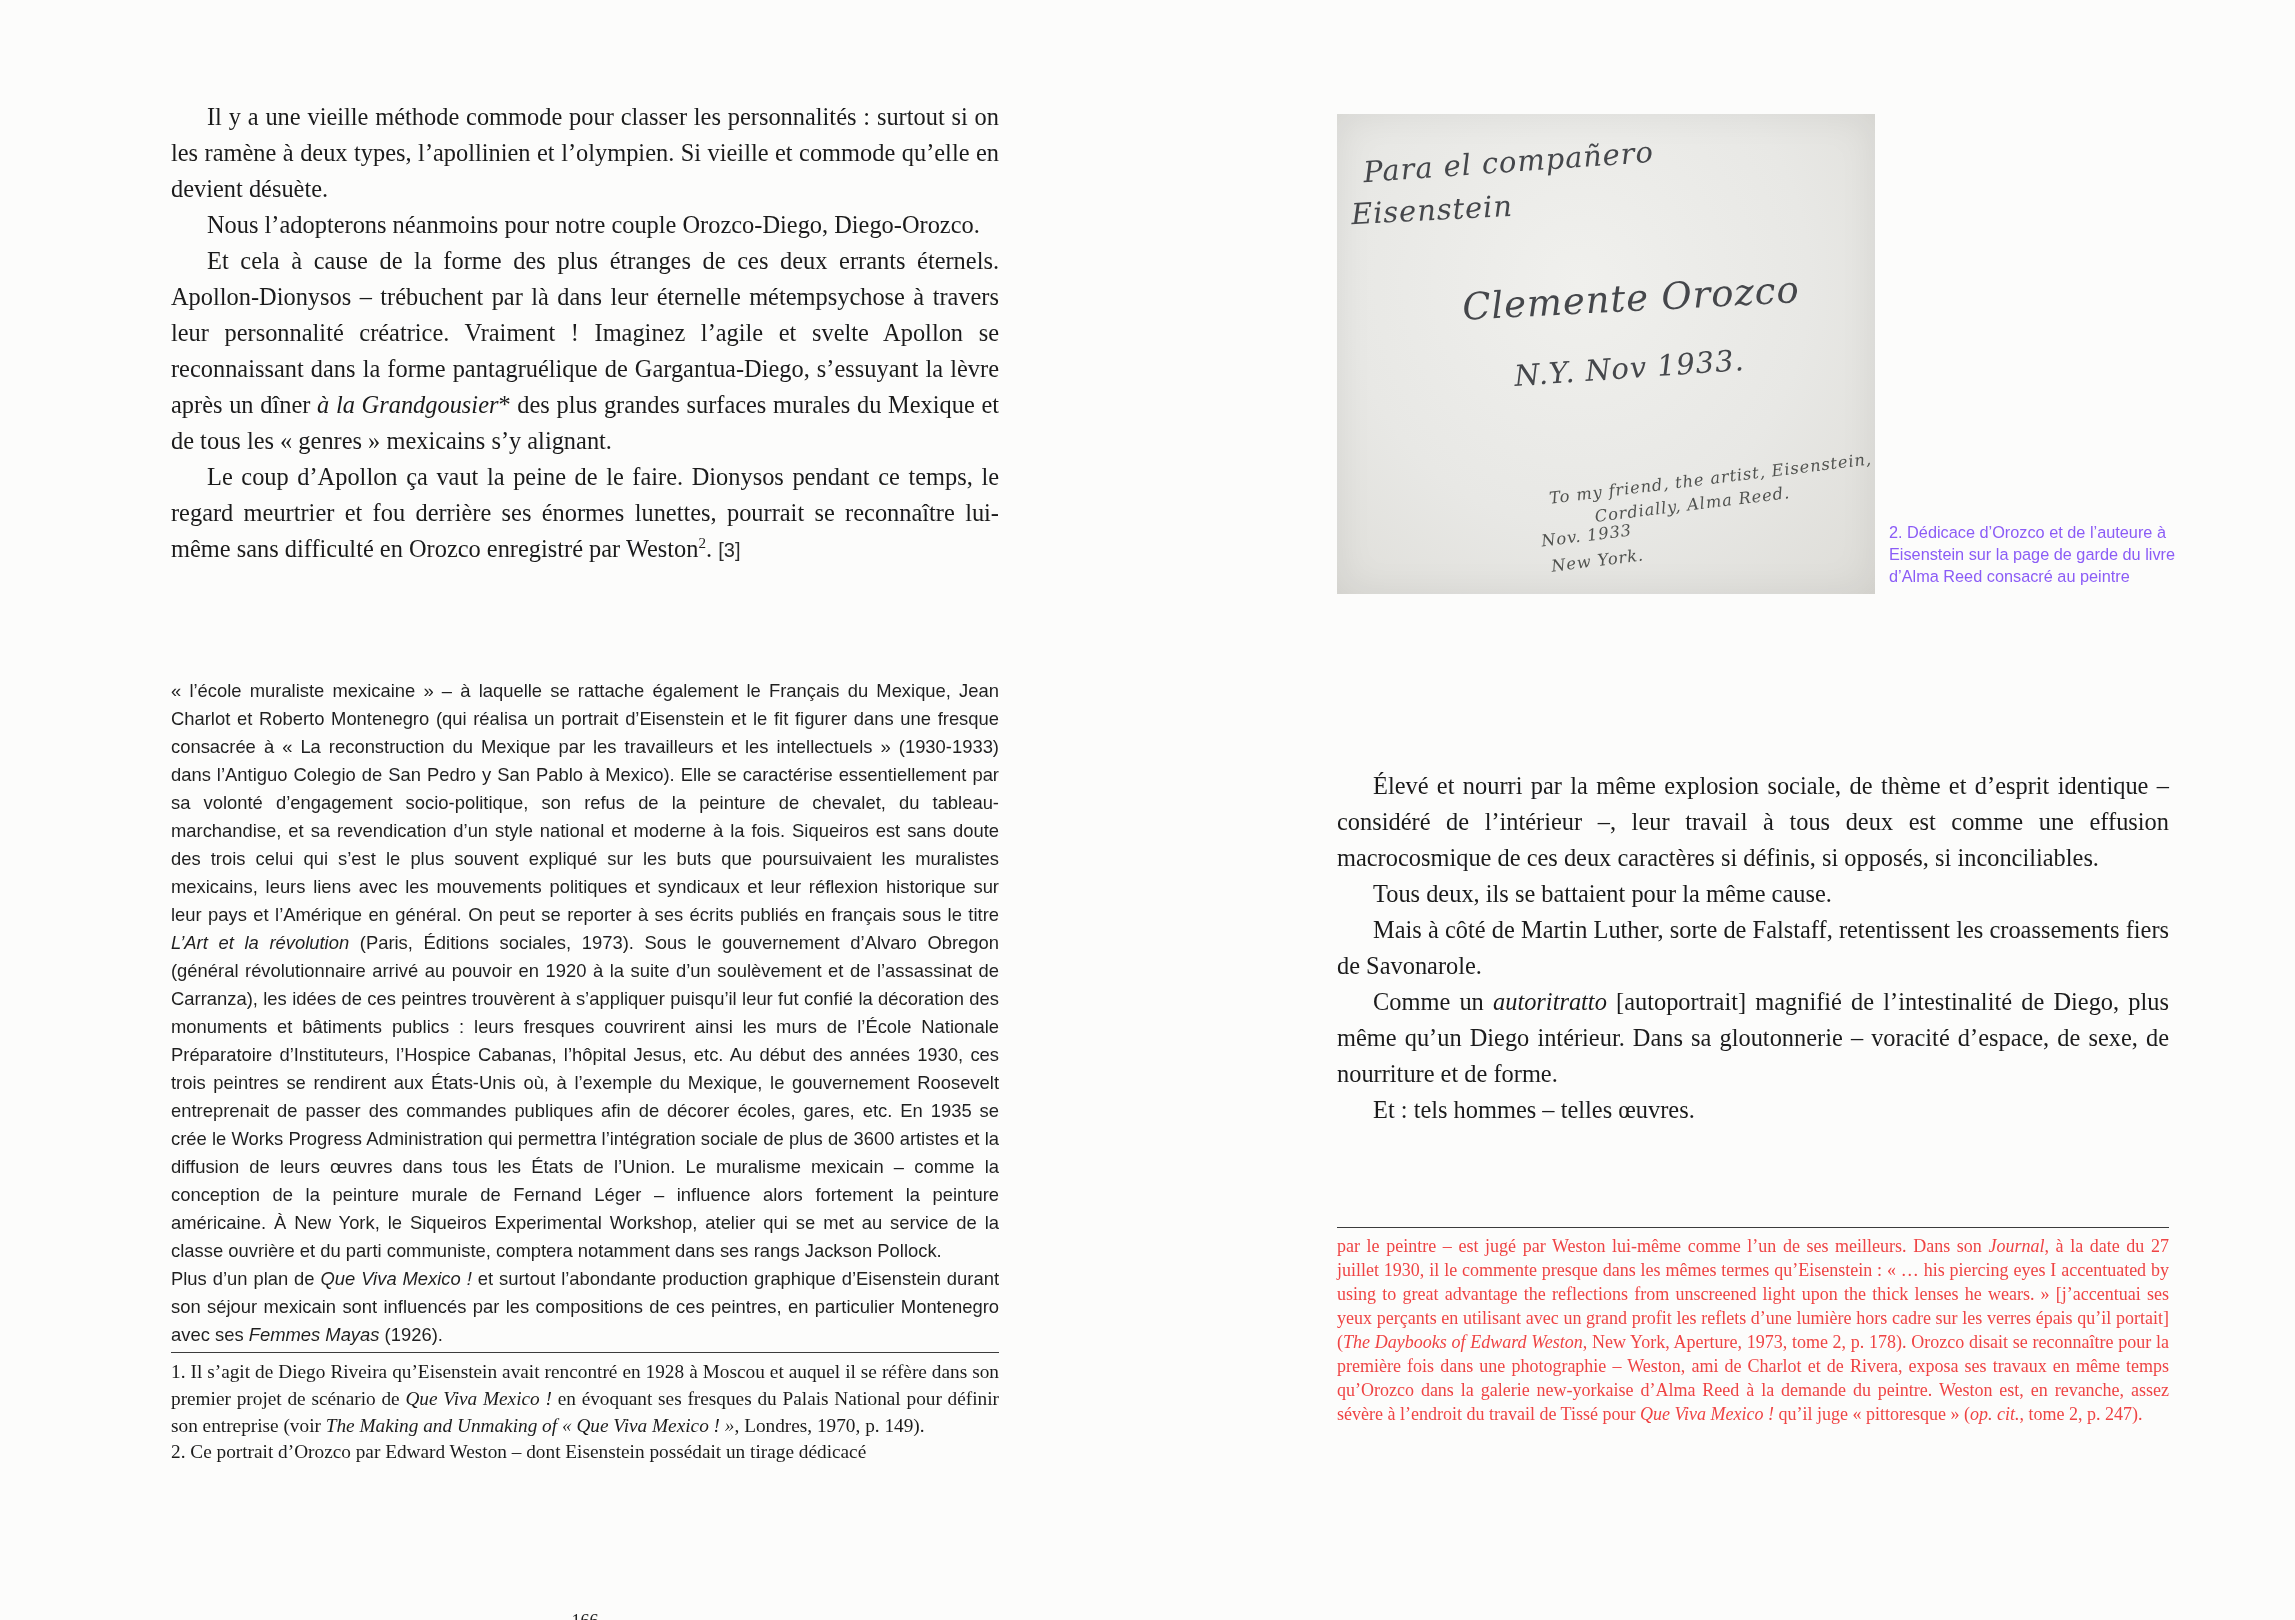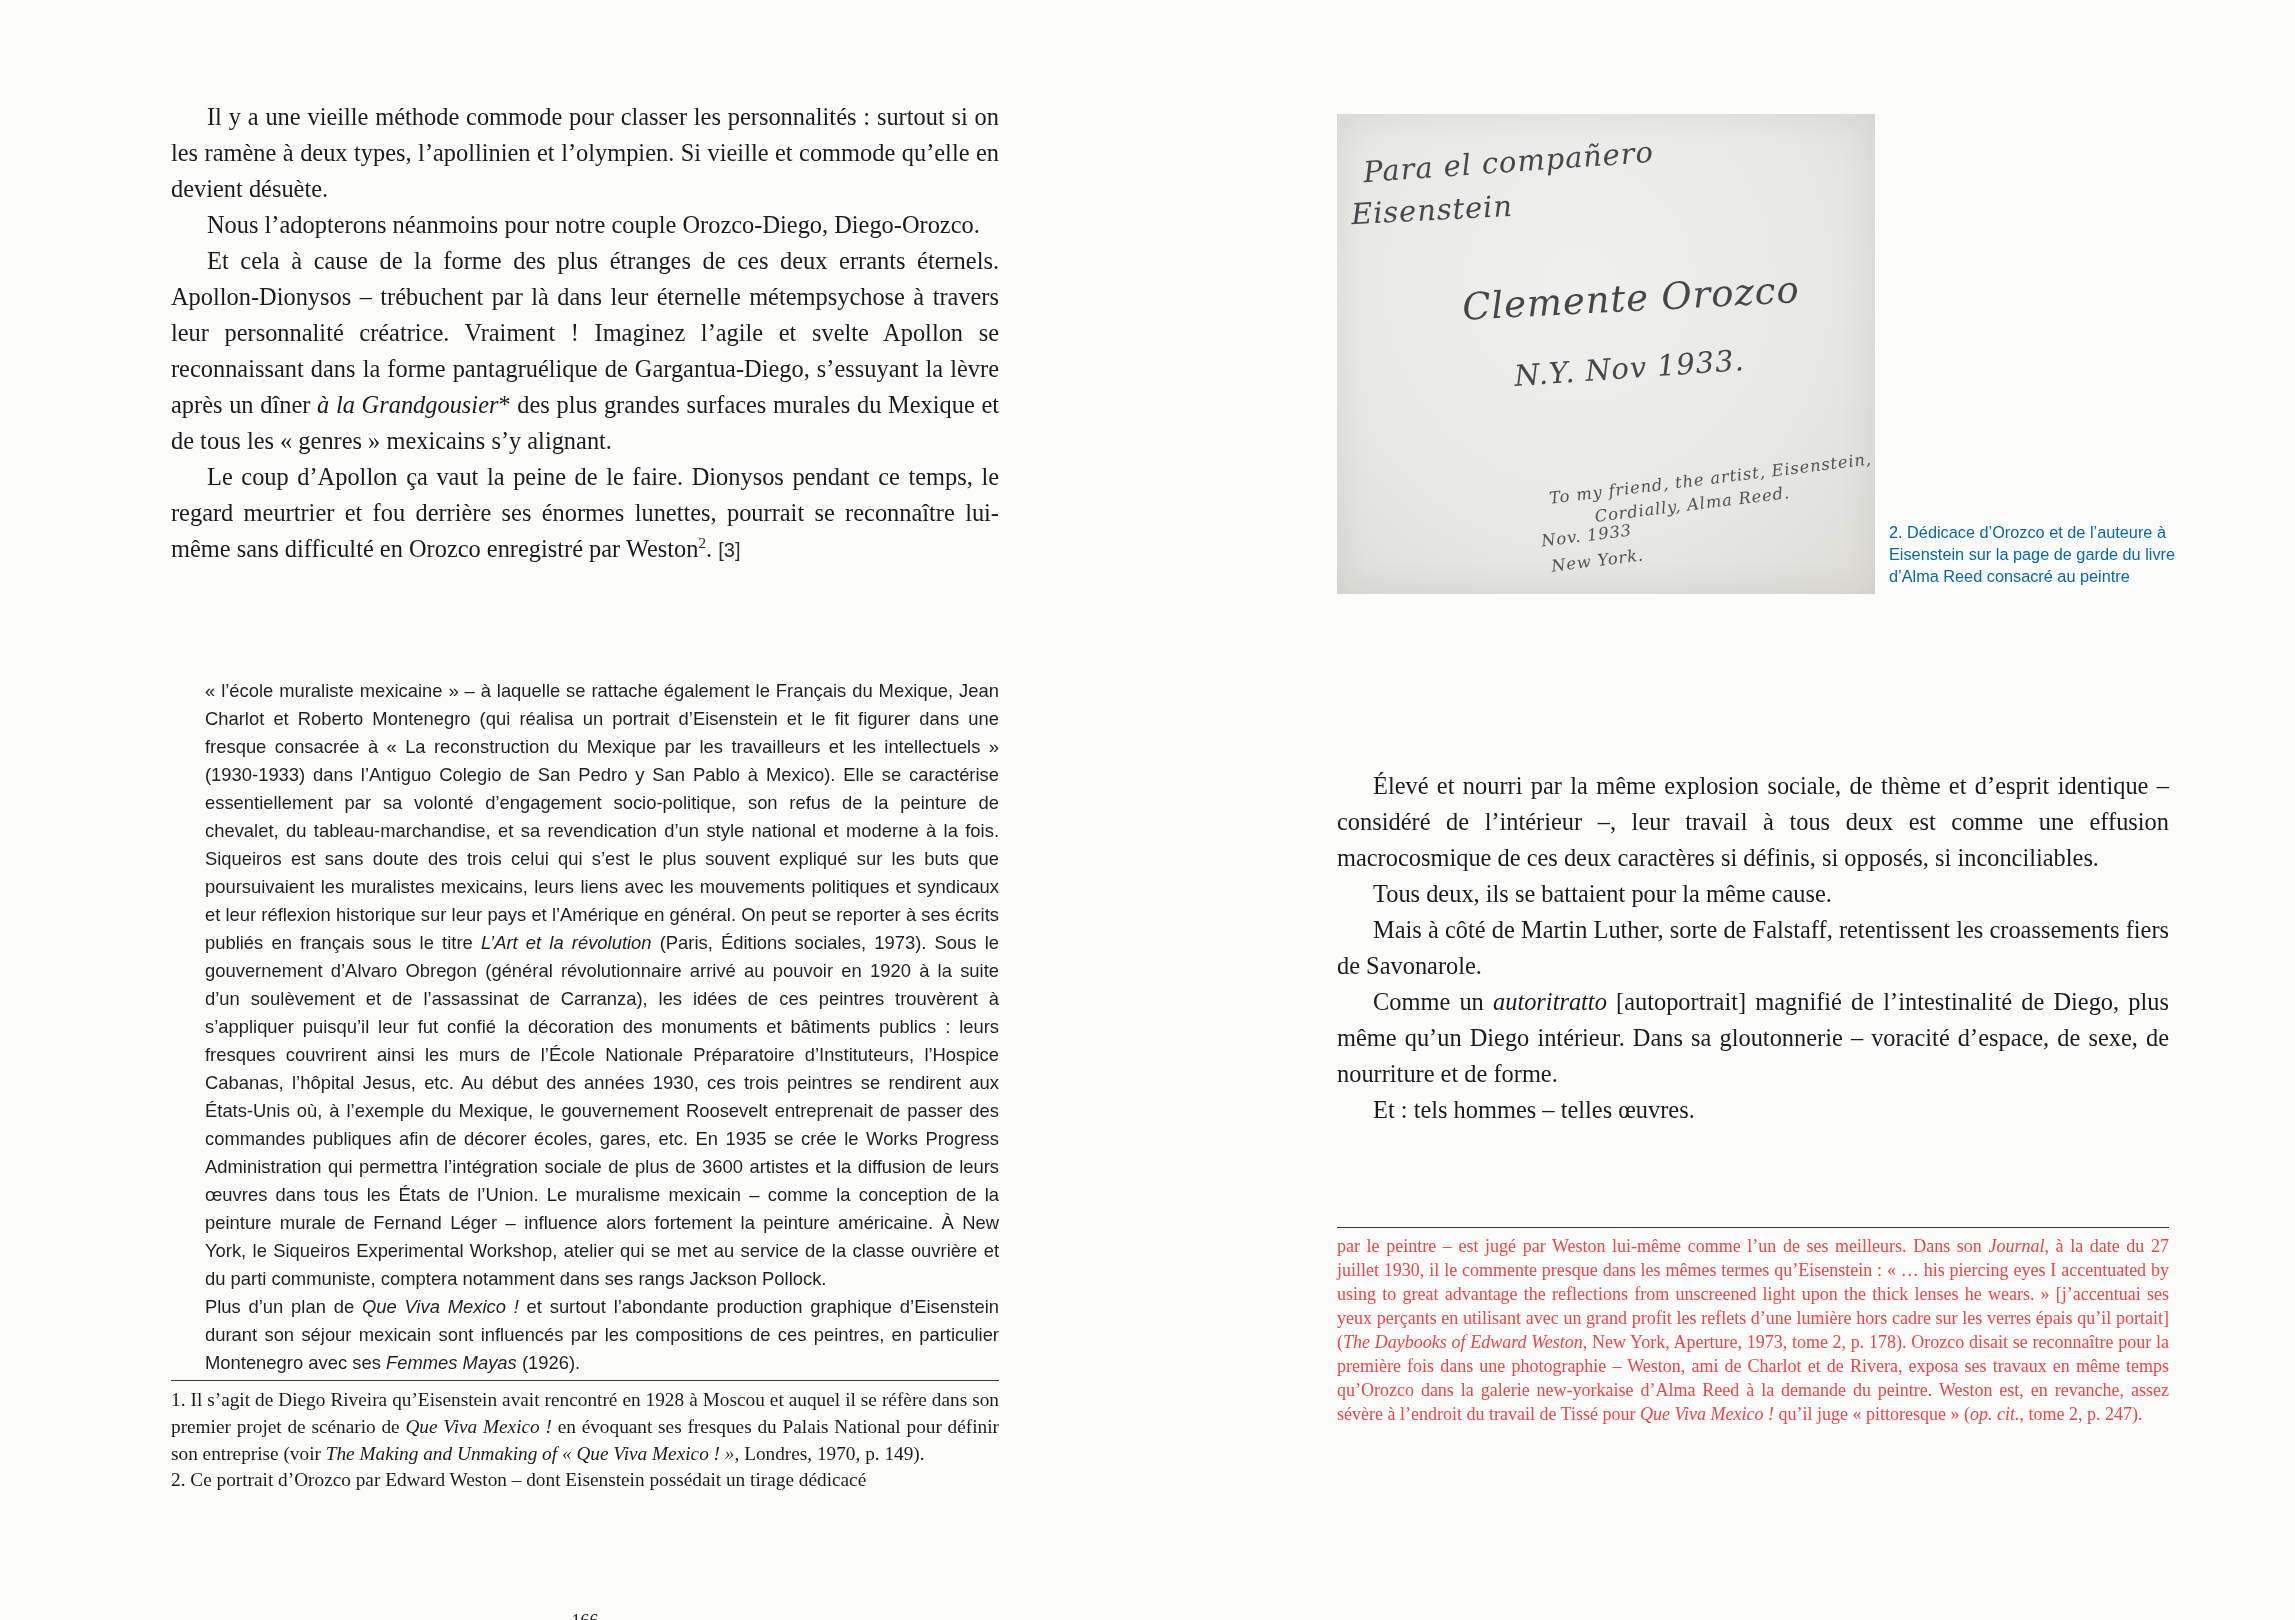--- a/index.html
+++ b/index.html
@@ -25,21 +25,20 @@
   .it { font-style:italic; }
   sup { font-size:0.62em; line-height:0; }
   .ref { font-family:"Liberation Sans", sans-serif; font-size:0.82em; color:#2a2a2a; }
 
   
   .notes-left { position:absolute; left:171px; top:677px; width:828px; }
   .sidenote {
     font-family:"Liberation Sans", sans-serif;
     font-size:18.4px; line-height:28px; color:#1f1f1f;
     text-align:justify;
-    margin-left:34px;
   }
   .footnote-rule { border:none; border-top:1.3px solid #3c3c3c; margin:3.4px 0 6px 0; width:100%; }
   .footnotes {
     font-family:"Liberation Serif", serif;
     font-size:19.3px; line-height:26.6px; text-align:justify; color:#1b1b1b;
   }
 
   
   .photo {
     position:absolute; left:190px; top:114px; width:538px; height:480px; margin:0;
@@ -55,21 +54,21 @@
   .hw3 { left:125px; top:163px; font-size:37px; transform:rotate(-3deg); }
   .hw4 { left:177px; top:237px; font-size:29px; transform:rotate(-4deg); }
   .hw5 { left:211px; top:355px; font-size:16.3px; transform:rotate(-7deg); color:#50524f; }
   .hw6 { left:257px; top:381px; font-size:16.3px; transform:rotate(-7deg); color:#50524f; }
   .hw7 { left:204px; top:412px; font-size:16.3px; transform:rotate(-7deg); color:#50524f; }
   .hw8 { left:214px; top:437px; font-size:16.3px; transform:rotate(-7deg); color:#50524f; }
 
   .caption {
     position:absolute; left:742px; top:521px; width:286px;
     font-family:"Liberation Sans", sans-serif;
-    font-size:16.3px; line-height:22px; color:#0369a1; text-align:left;
+    font-size:16.3px; line-height:22px; color:#8b5cf6; text-align:left;
   }
 
   
   .fn-right-wrap { position:absolute; left:190px; top:1224px; width:832px; }
   .footnote-right {
     font-family:"Liberation Serif", serif;
     font-size:18px; line-height:24px; text-align:justify; color:#ef4444;
   }
 
   .pagenum {

